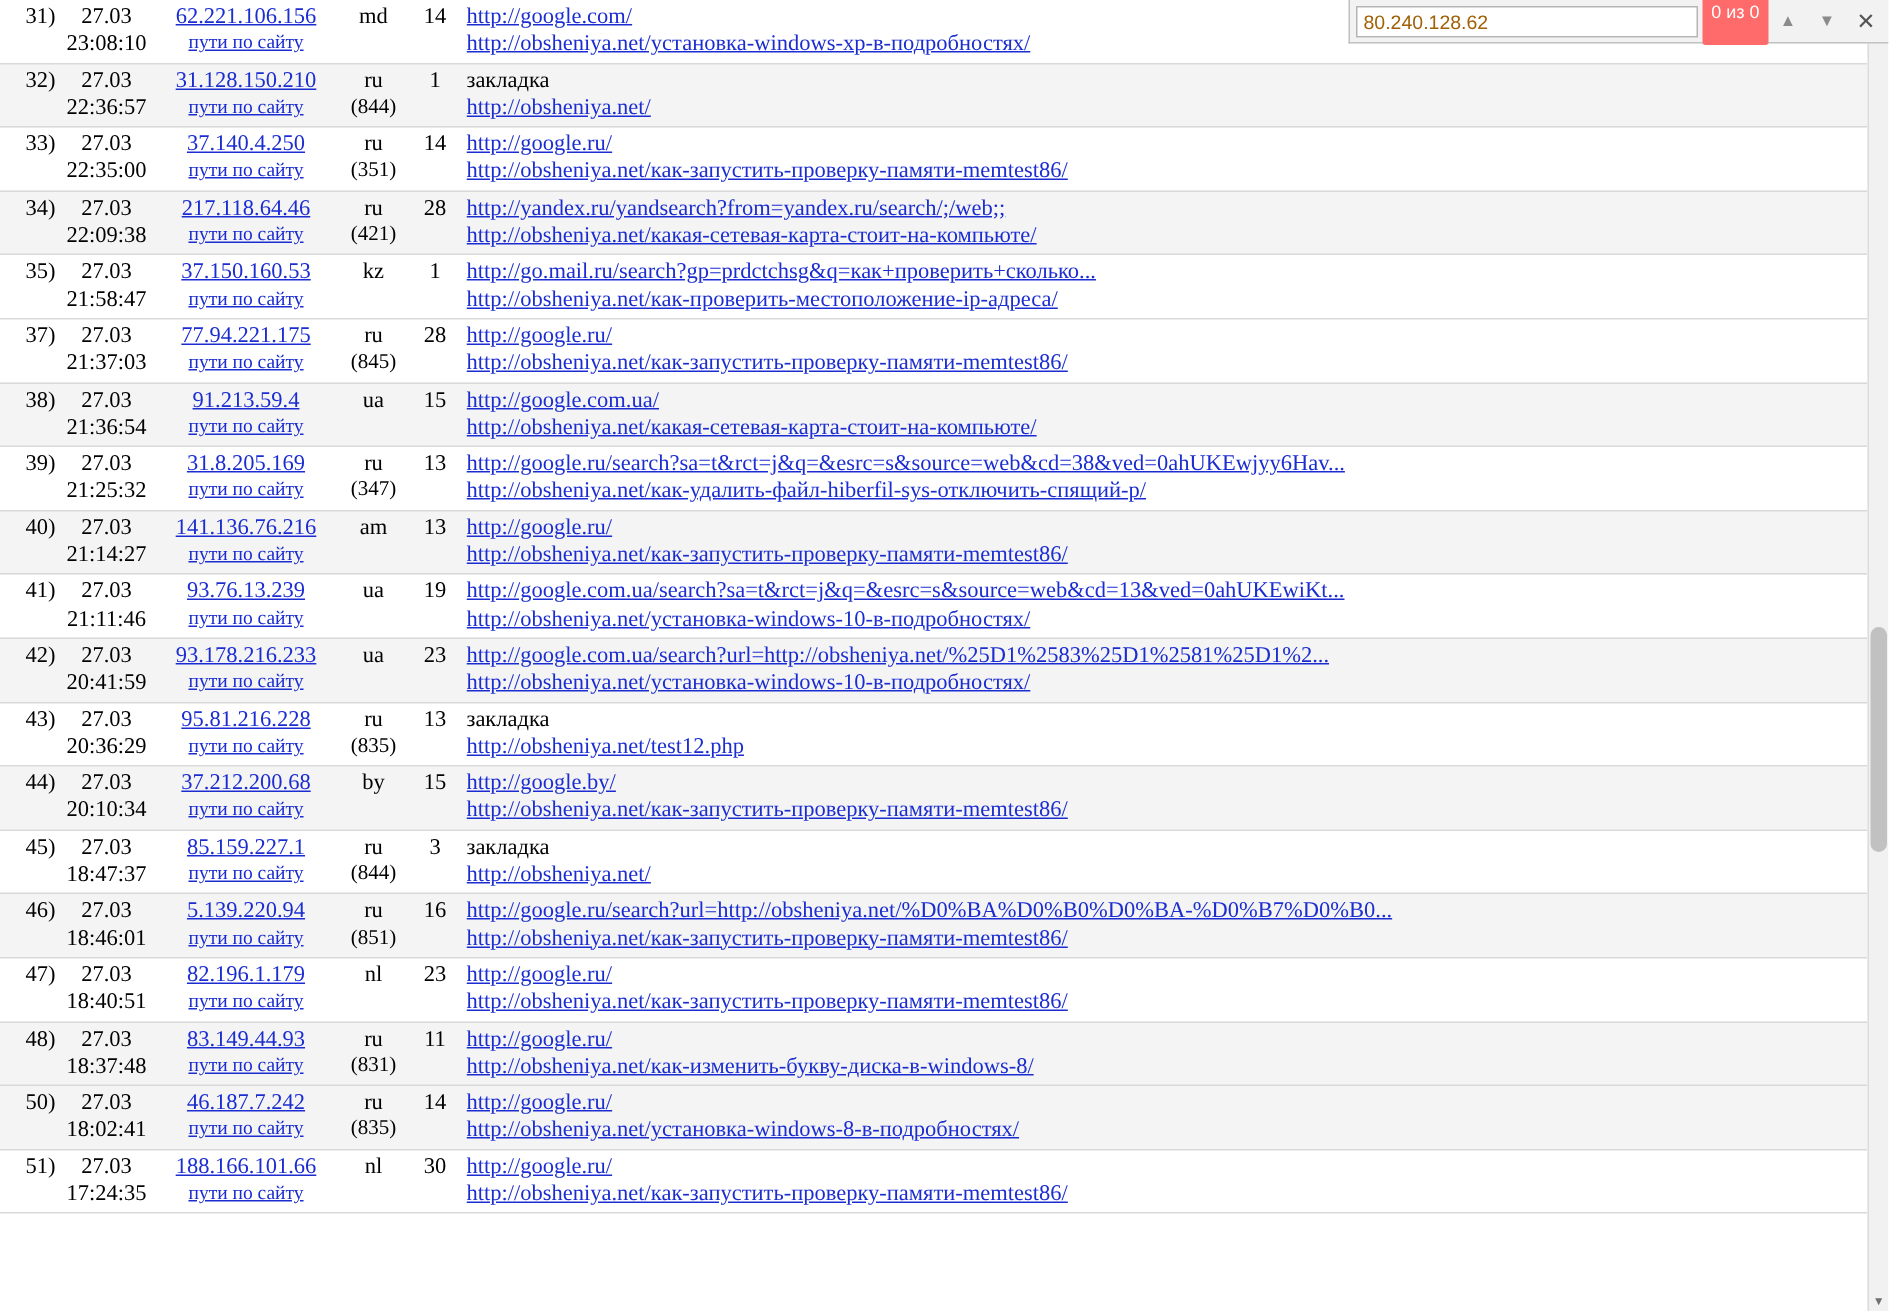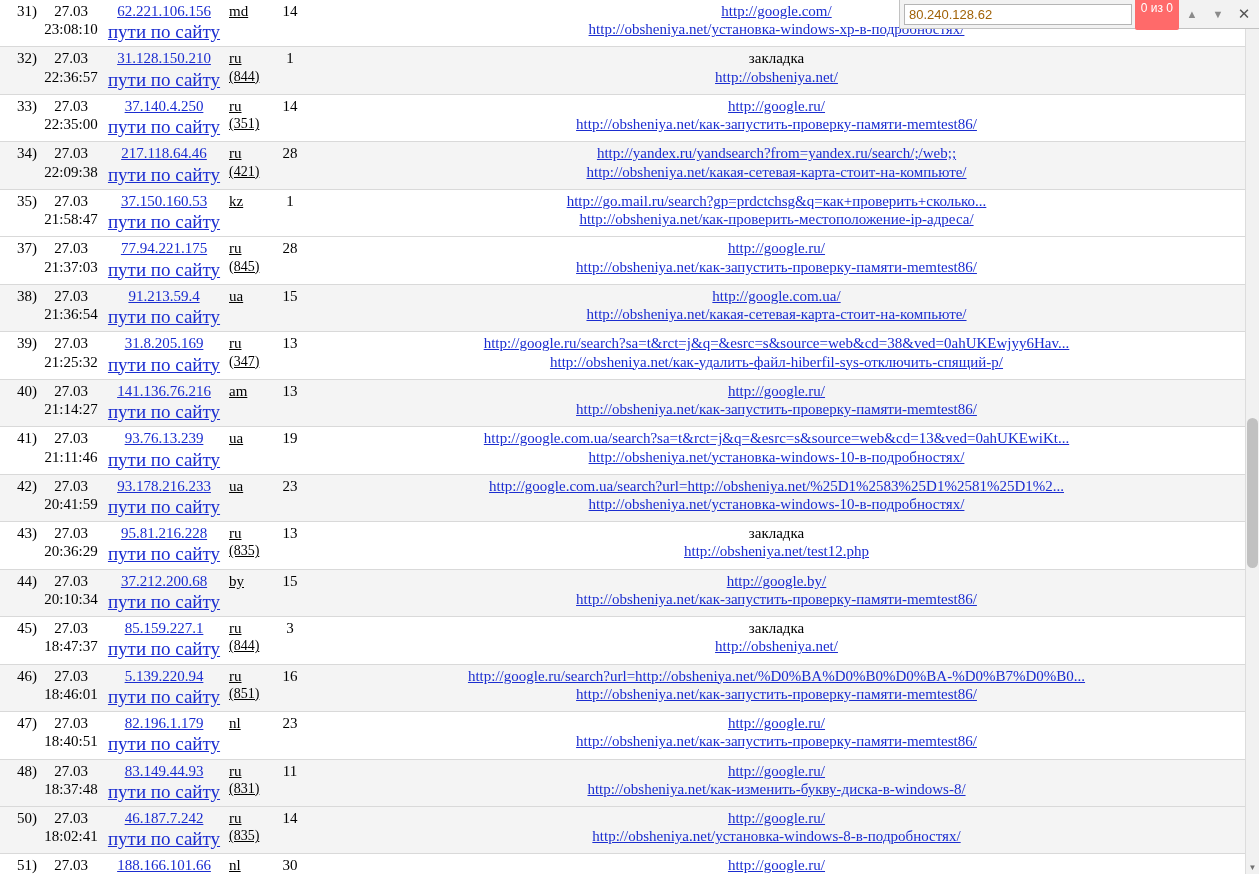--- a/index.html
+++ b/index.html
@@ -92,35 +92,35 @@
   table#log tr { border-bottom: 1px solid #d9d9d9; }
   table#log tr.alt { background: #f4f4f4; }
   table#log td {
     vertical-align: top;
     padding: 2px 3px 3px 3px;
     line-height: 1.22;
   }
   td.c-num   { width: 34px;  text-align: right; white-space: nowrap; padding-right: 4px;}
   td.c-date  { width: 56px;  text-align: center; white-space: nowrap; }
   td.c-ip    { width: 118px; text-align: center; }
-  td.c-cc    { width: 40px;  text-align: left; white-space: nowrap; text-decoration: underline; }
+  td.c-cc    { width: 40px;  text-align: center; white-space: nowrap; }
   td.c-cnt   { width: 30px;  text-align: center; white-space: nowrap; }
-  td.c-links { width: auto;  text-align: center; }
+  td.c-links { width: auto;  text-align: left; }
   .date-line { display: block; }
   .time-line { display: block; }
 
   a.lnk {
     color: #1b2dd0;
     text-decoration: underline;
     cursor: pointer;
   }
   a.ip { display: block; }
   a.paths {
     display: block;
-    font-size: 19px;
+    font-size: 13px;
   }
   .cc { display: block; }
   .cc-sub { display: block; font-size: 14px; }
   .plain { color: #000; display: block; }
   .link-line { display: block; white-space: nowrap; overflow: hidden; text-overflow: clip; }
 
   
   #scrollbar {
     position: absolute;
     top: 0;

